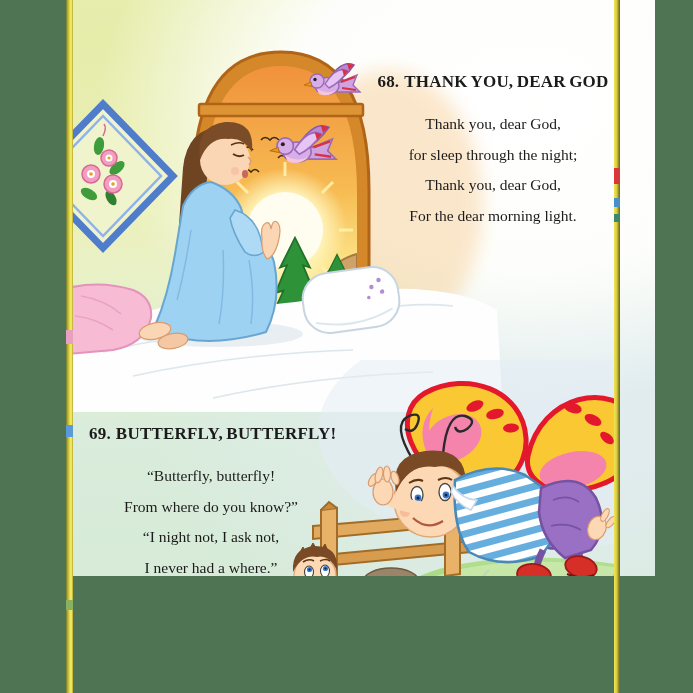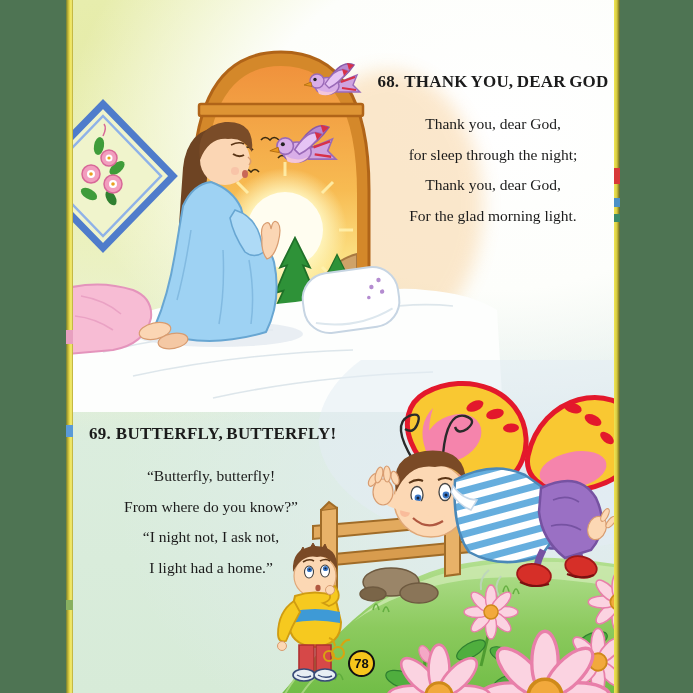--- a/index.html
+++ b/index.html
@@ -4,26 +4,27 @@
 <style>
   html,body{margin:0;padding:0;}
   body{
     width:693px;height:693px;overflow:hidden;
     background:#4e7453;
     font-family:"Liberation Serif","DejaVu Serif",serif;
     position:relative;
   }
   .canvas{position:absolute;inset:0;}
   .page{
-    position:absolute;left:73px;top:0;width:542px;height:693px;overflow:hidden;
+    position:absolute;left:73px;top:0;width:542px;height:576px;overflow:hidden;
     background:
       radial-gradient(ellipse 430px 300px at 78% 18%, #ffffff 0%, #fdfefb 55%, rgba(253,254,251,0) 100%),
       radial-gradient(ellipse 520px 400px at 4% 6%, #e6ecaa 0%, #eaf0b6 40%, rgba(234,240,182,0) 100%),
       radial-gradient(ellipse 620px 430px at 88% 72%, #e2ecf2 0%, rgba(223,234,240,0) 70%),
       linear-gradient(180deg,#eff3d6 0%,#f5f7e8 26%,#e8f2e7 46%,#dbedde 62%,#d7ebd8 100%);
+    padding-left: 40px;
   }
   .edge{position:absolute;top:0;bottom:0;z-index:9;}
   .edge-left{left:66px;width:7px;background:linear-gradient(90deg,#6f7c33 0%,#b9ad34 25%,#ece04d 55%,#f4ee77 75%,#b3a42e 100%);}
   .edge-right{left:614px;width:6px;background:linear-gradient(90deg,#f0e654 0%,#d8cc42 45%,#8d8626 80%,#54683e 100%);}
   .edge-mark{position:absolute;left:0;width:100%;}
   .poem{position:absolute;width:244px;text-align:center;color:#1b1b1b;z-index:5;}
   .poem-title{font-weight:bold;font-size:17px;letter-spacing:.2px;word-spacing:-1px;white-space:nowrap;}
   .poem-title .num{margin-right:5px;}
   .poem-lines{margin-top:17px;}
   .poem-line{font-size:15.5px;line-height:30.5px;white-space:nowrap;}
@@ -352,33 +353,33 @@
     </svg>
 
     <div class="poem poem-68">
       <div class="poem-title">
         <span class="num">68.</span><span>THANK YOU, DEAR GOD</span>
       </div>
       <div class="poem-lines">
         <div class="poem-line">Thank you, dear God,</div>
         <div class="poem-line">for sleep through the night;</div>
         <div class="poem-line">Thank you, dear God,</div>
-        <div class="poem-line">For the glad morning light.</div>
+        <div class="poem-line">For the dear morning light.</div>
       </div>
     </div>
 
     <div class="poem poem-69">
       <div class="poem-title">
         <span class="num">69.</span><span>BUTTERFLY, BUTTERFLY!</span>
       </div>
       <div class="poem-lines">
         <div class="poem-line">“Butterfly, butterfly!</div>
         <div class="poem-line">From where do you know?”</div>
         <div class="poem-line">“I night not, I ask not,</div>
-        <div class="poem-line">I light had a home.”</div>
+        <div class="poem-line">I never had a where.”</div>
       </div>
     </div>
 
     <div class="badge">78</div>
   </div>
 
   <div class="edge edge-left">
     <div class="edge-mark" style="top:330px;height:14px;background:#e8a0c0;"></div>
     <div class="edge-mark" style="top:425px;height:12px;background:#5a9ad8;"></div>
     <div class="edge-mark" style="top:600px;height:10px;background:#88b060;"></div>

